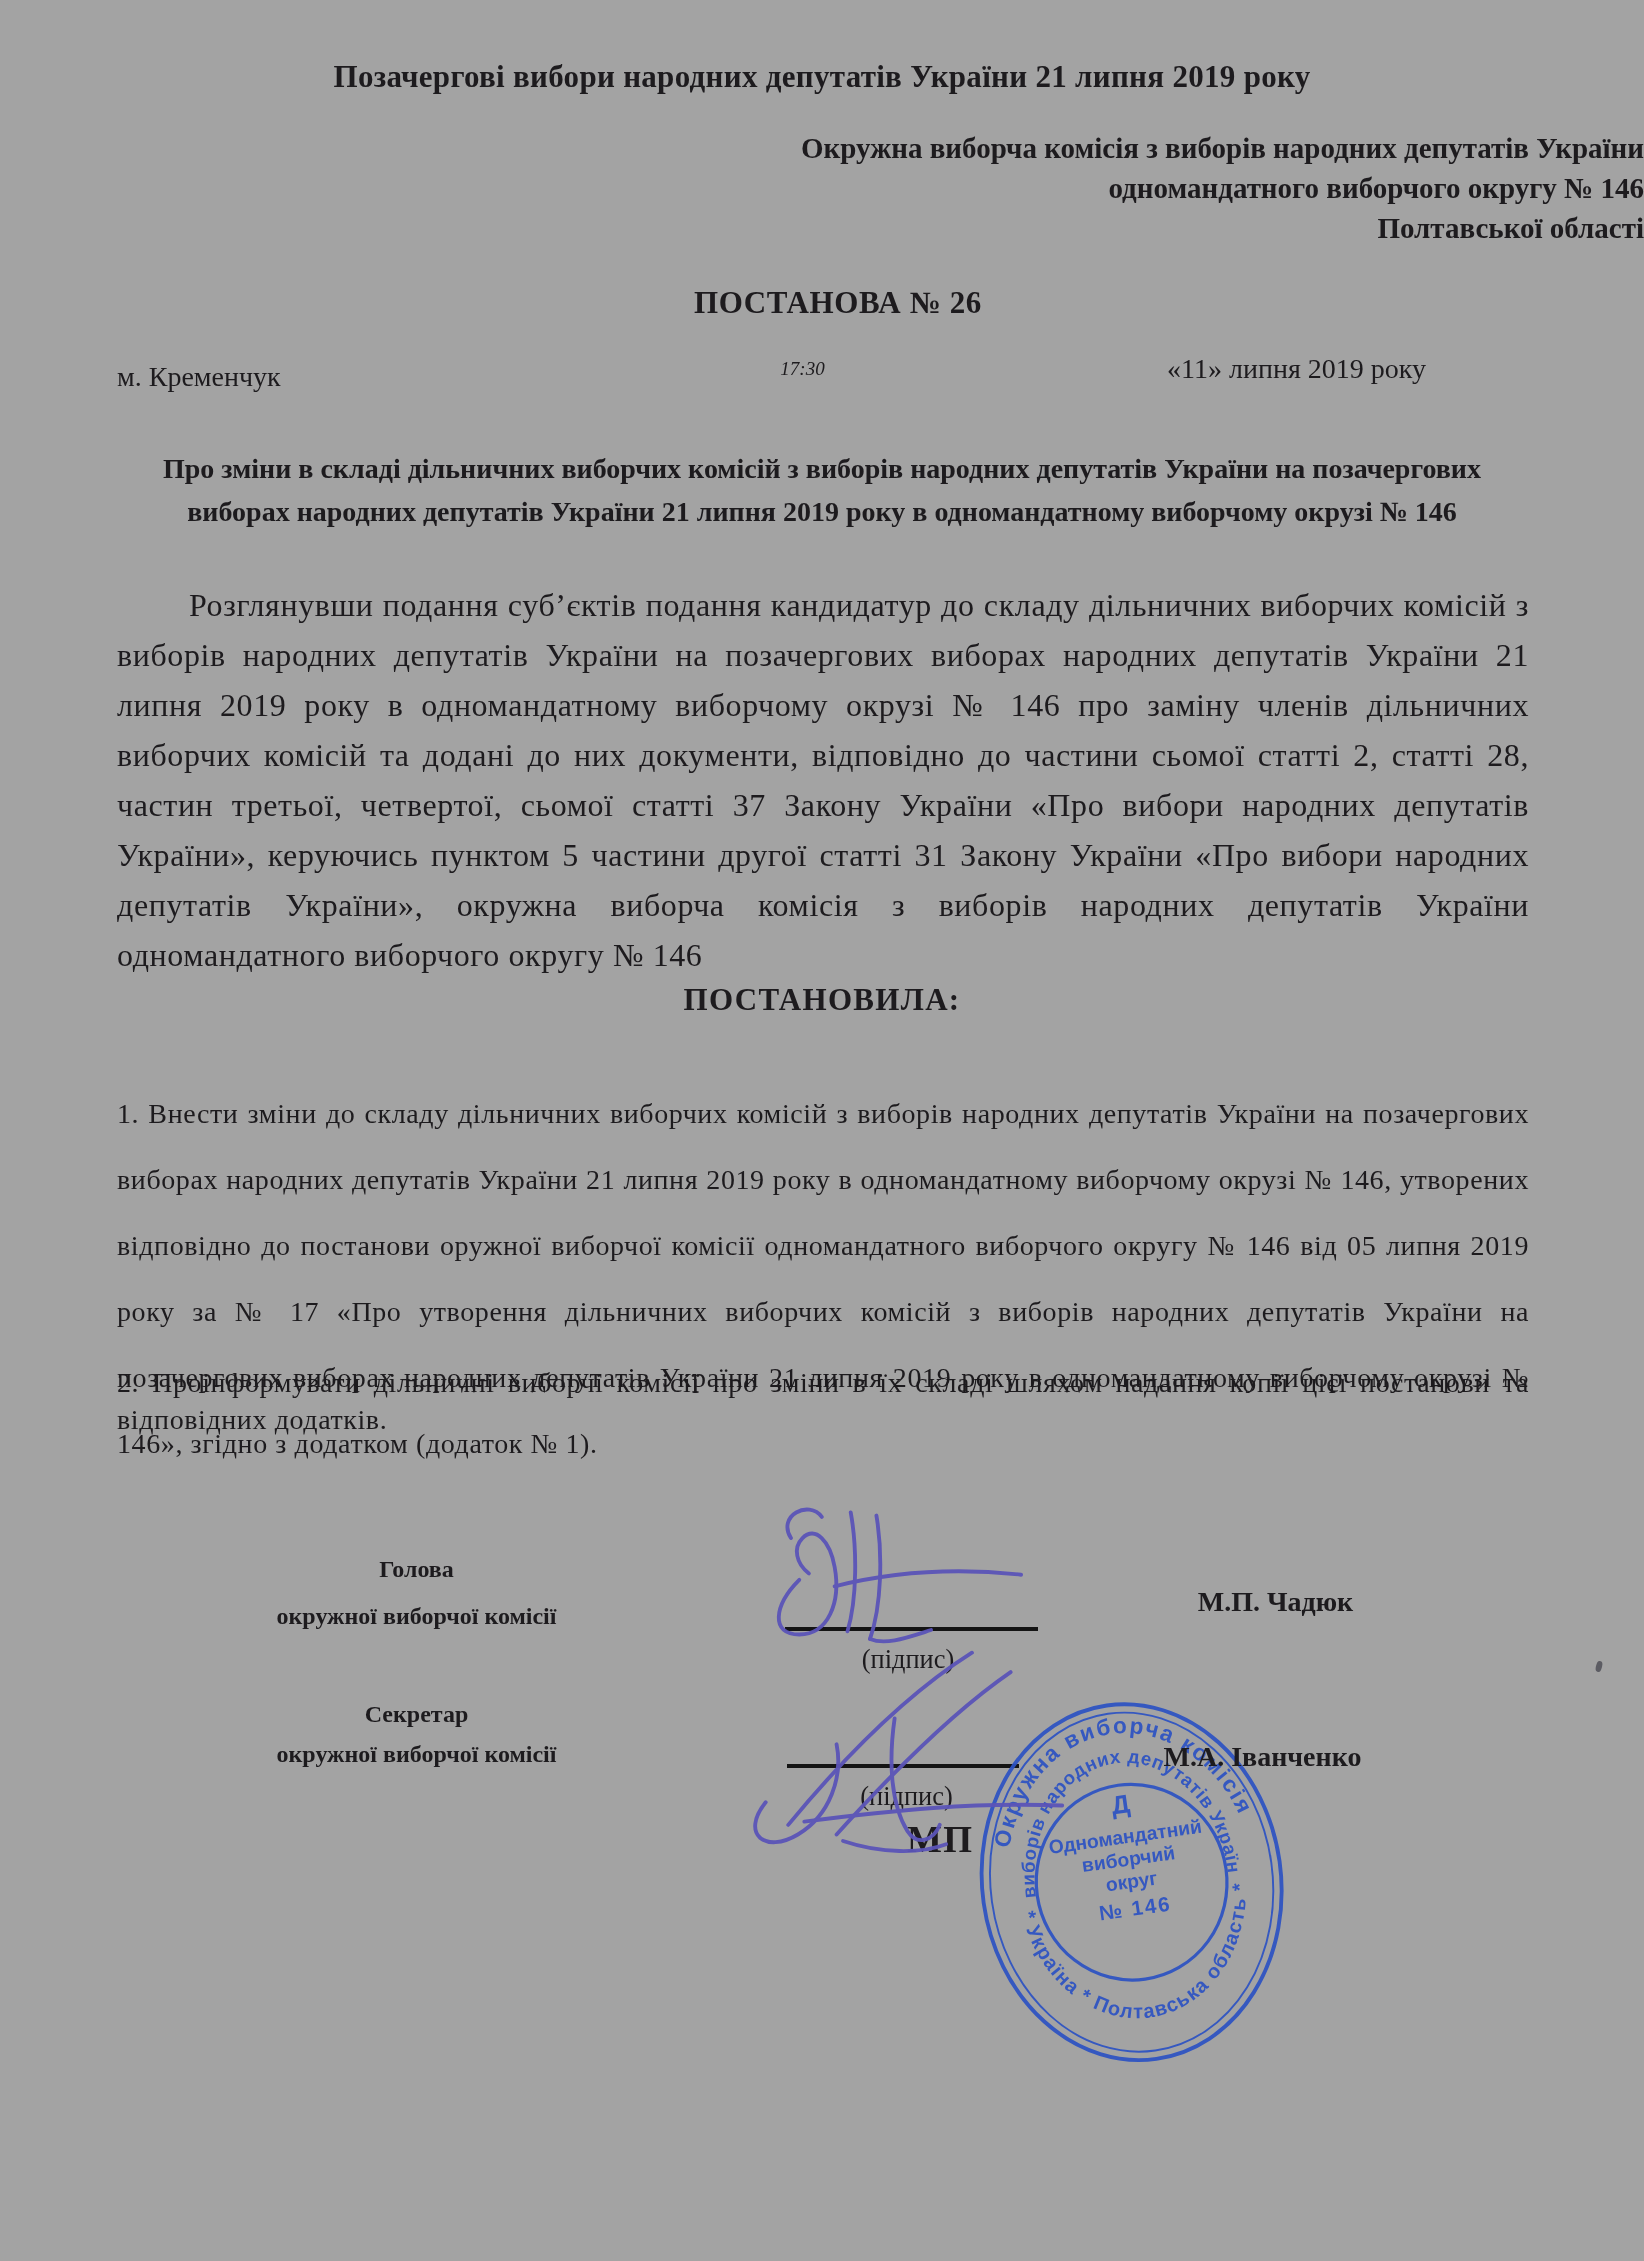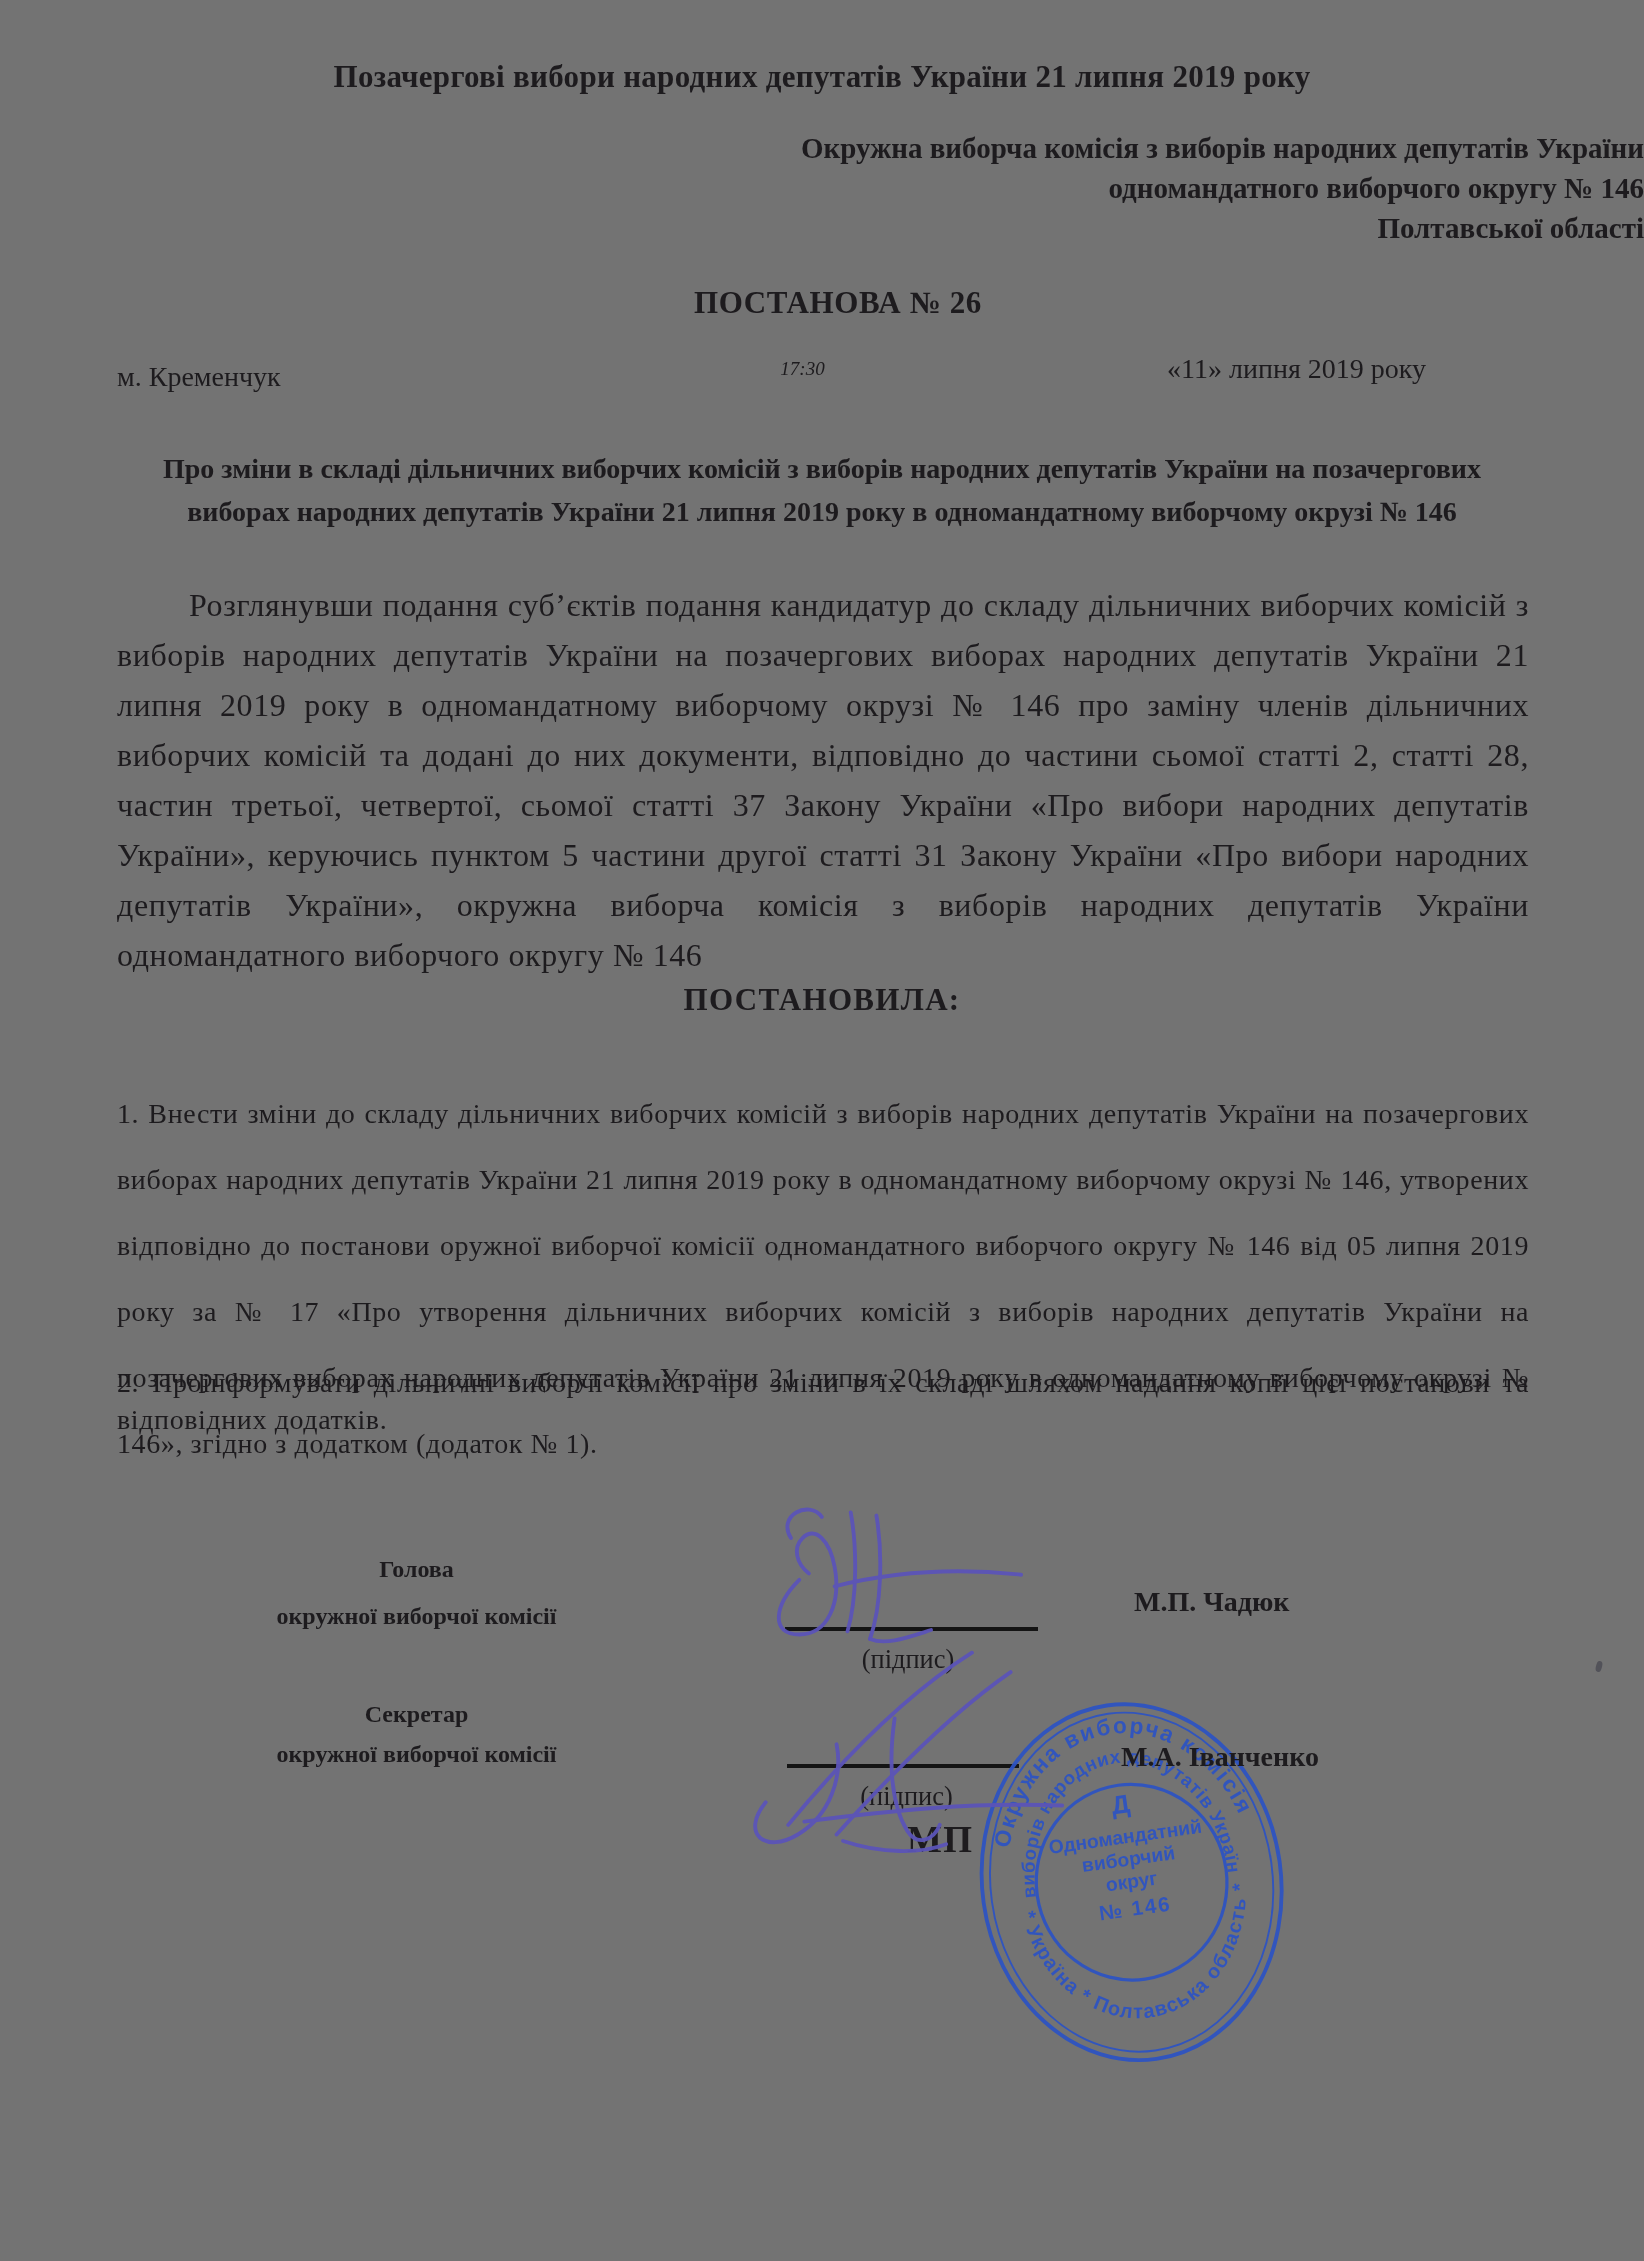--- a/index.html
+++ b/index.html
@@ -1,19 +1,19 @@
 <!DOCTYPE html>
 <html style="font-size:10.3px"><head>
 <meta charset="utf-8">
 <style>
   html,body{margin:0;padding:0;background:#ffffff;}
   .page{
     position:relative;
     width:1644px;height:2261px;
-    background:#737373;
+    background:#a3a3a3;
     font-family:"Liberation Serif","DejaVu Serif",serif;
     color:#1d1b1e;
     overflow:hidden;
   }
   .abs{position:absolute;}
   .center{text-align:center;}
 
   .h-line1{top:59px;left:0;width:1644px;font-size:31px;font-weight:bold;letter-spacing:0.3px;}
   .h-org{top:128px;left:0;width:1644px;font-size:29px;font-weight:bold;line-height:40px;text-align:right;}
   .doc-num{top:285px;left:16px;width:1644px;font-size:31px;font-weight:bold;letter-spacing:0.6px;}
@@ -43,21 +43,21 @@
   .role2-l2{top:1741px;}
 
   .sigline{height:3.9px;background:#141414;}
   .sigline1{top:1627px;left:785px;width:253px;}
   .sigline2{top:1764px;left:787px;width:232px;}
 
   .caption{font-size:26.4px;text-align:center;}
   .caption1{top:1644px;left:837px;width:142px;}
   .caption2{top:1781px;left:834px;width:145px;}
 
-  .name{width:283px;font-size:28px;font-weight:bold;z-index:6;}
+  .name{width:283px;text-align:center;font-size:28px;font-weight:bold;z-index:6;}
   .name1{top:1586px;left:1134px;}
   .name2{top:1741px;left:1121px;}
 
   .mp{top:1818px;left:907px;font-size:37px;font-weight:bold;letter-spacing:1.3px;}
 
   .sig-ink{z-index:4;}
   .sig1{top:1477px;left:738px;}
   .sig2{top:1641px;left:727px;}
 
   .stamp{

